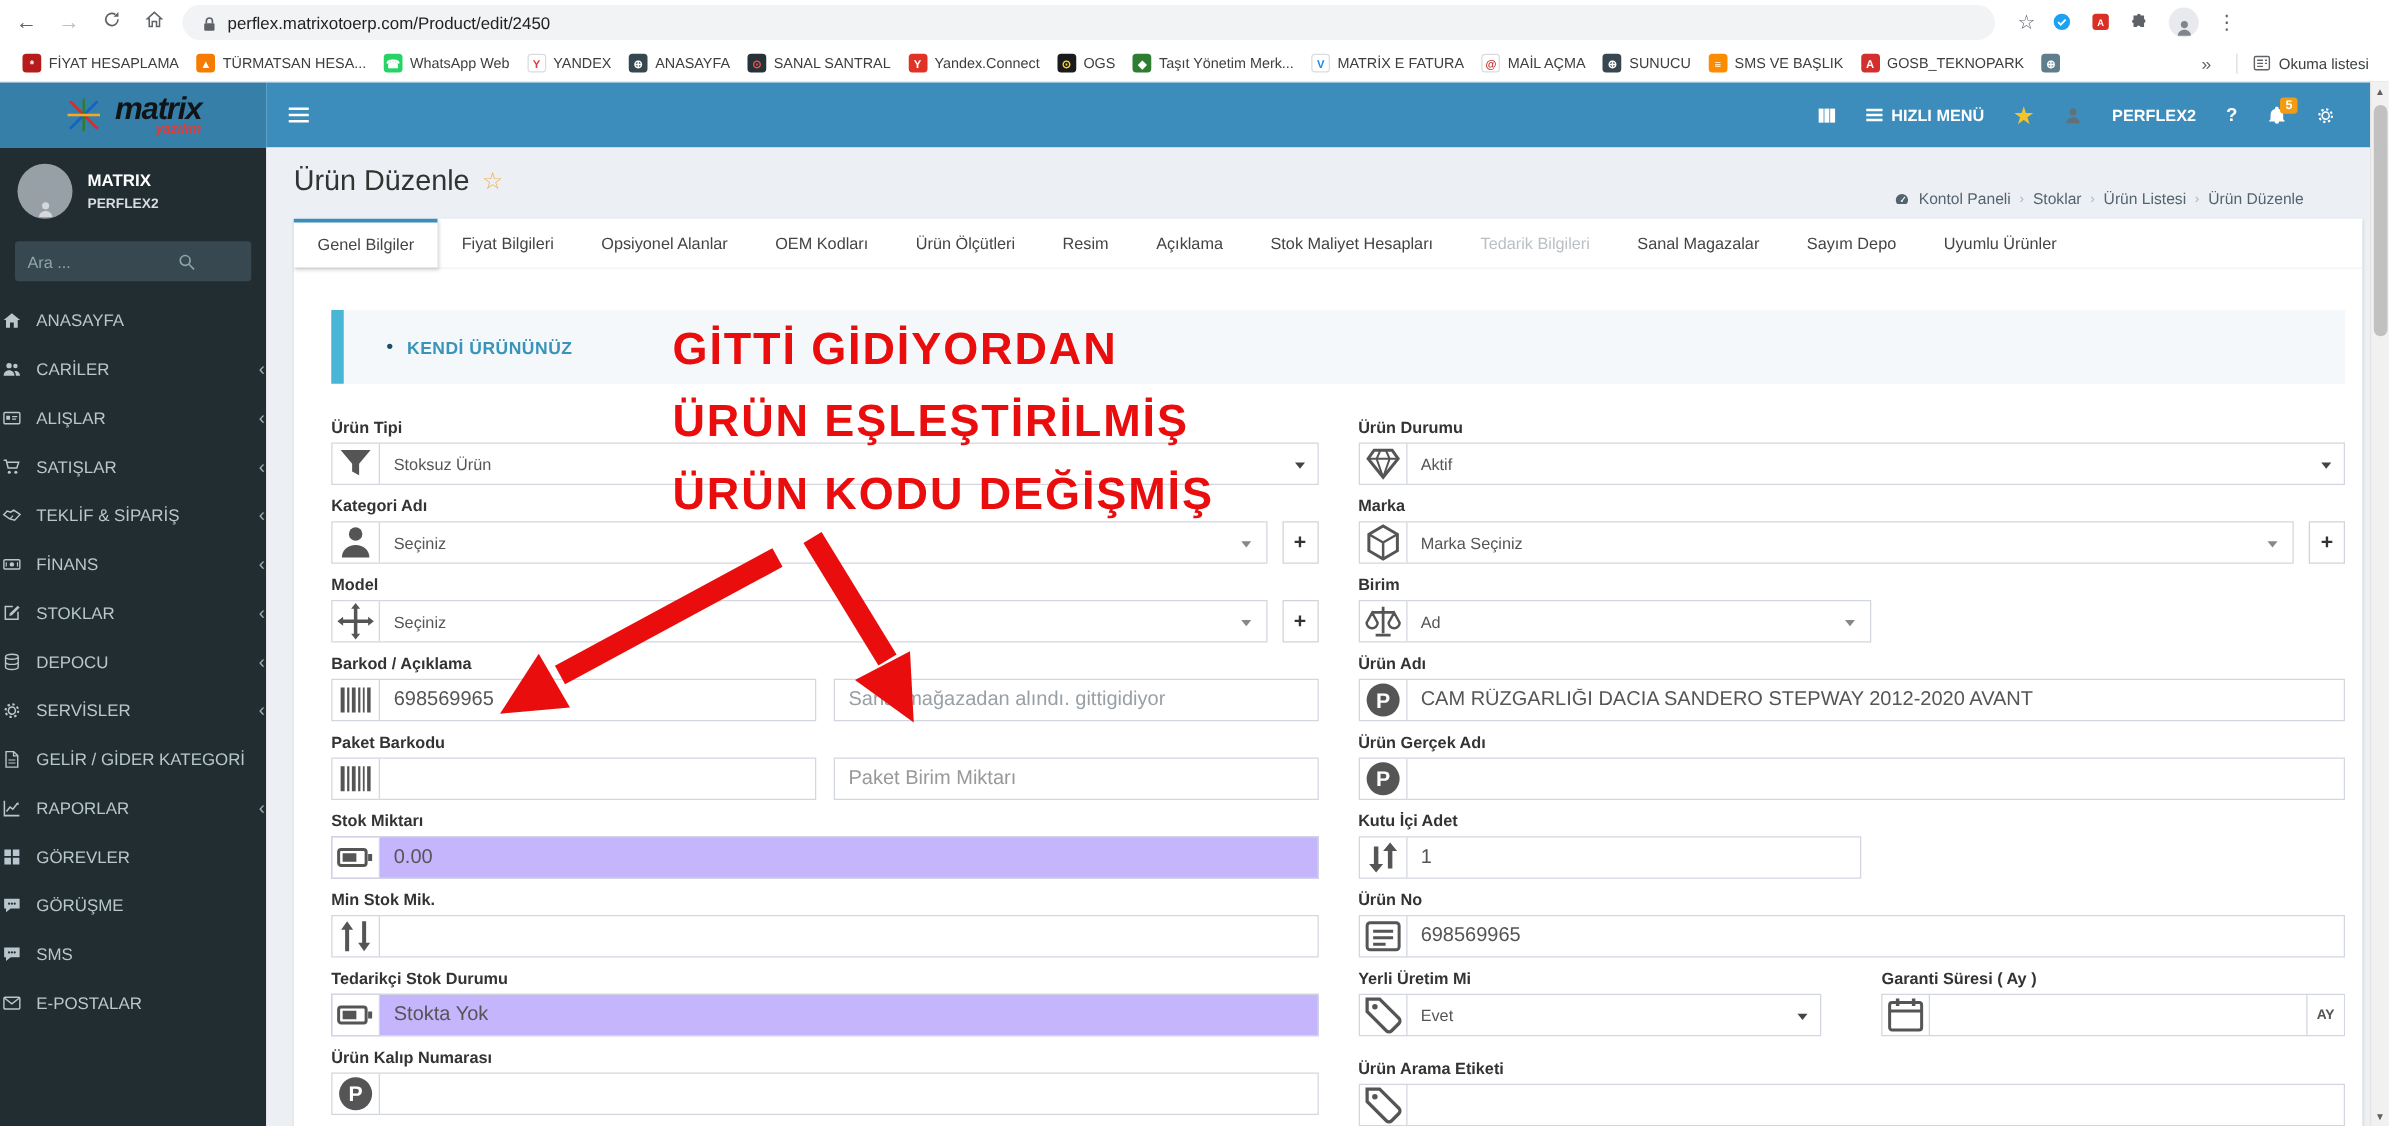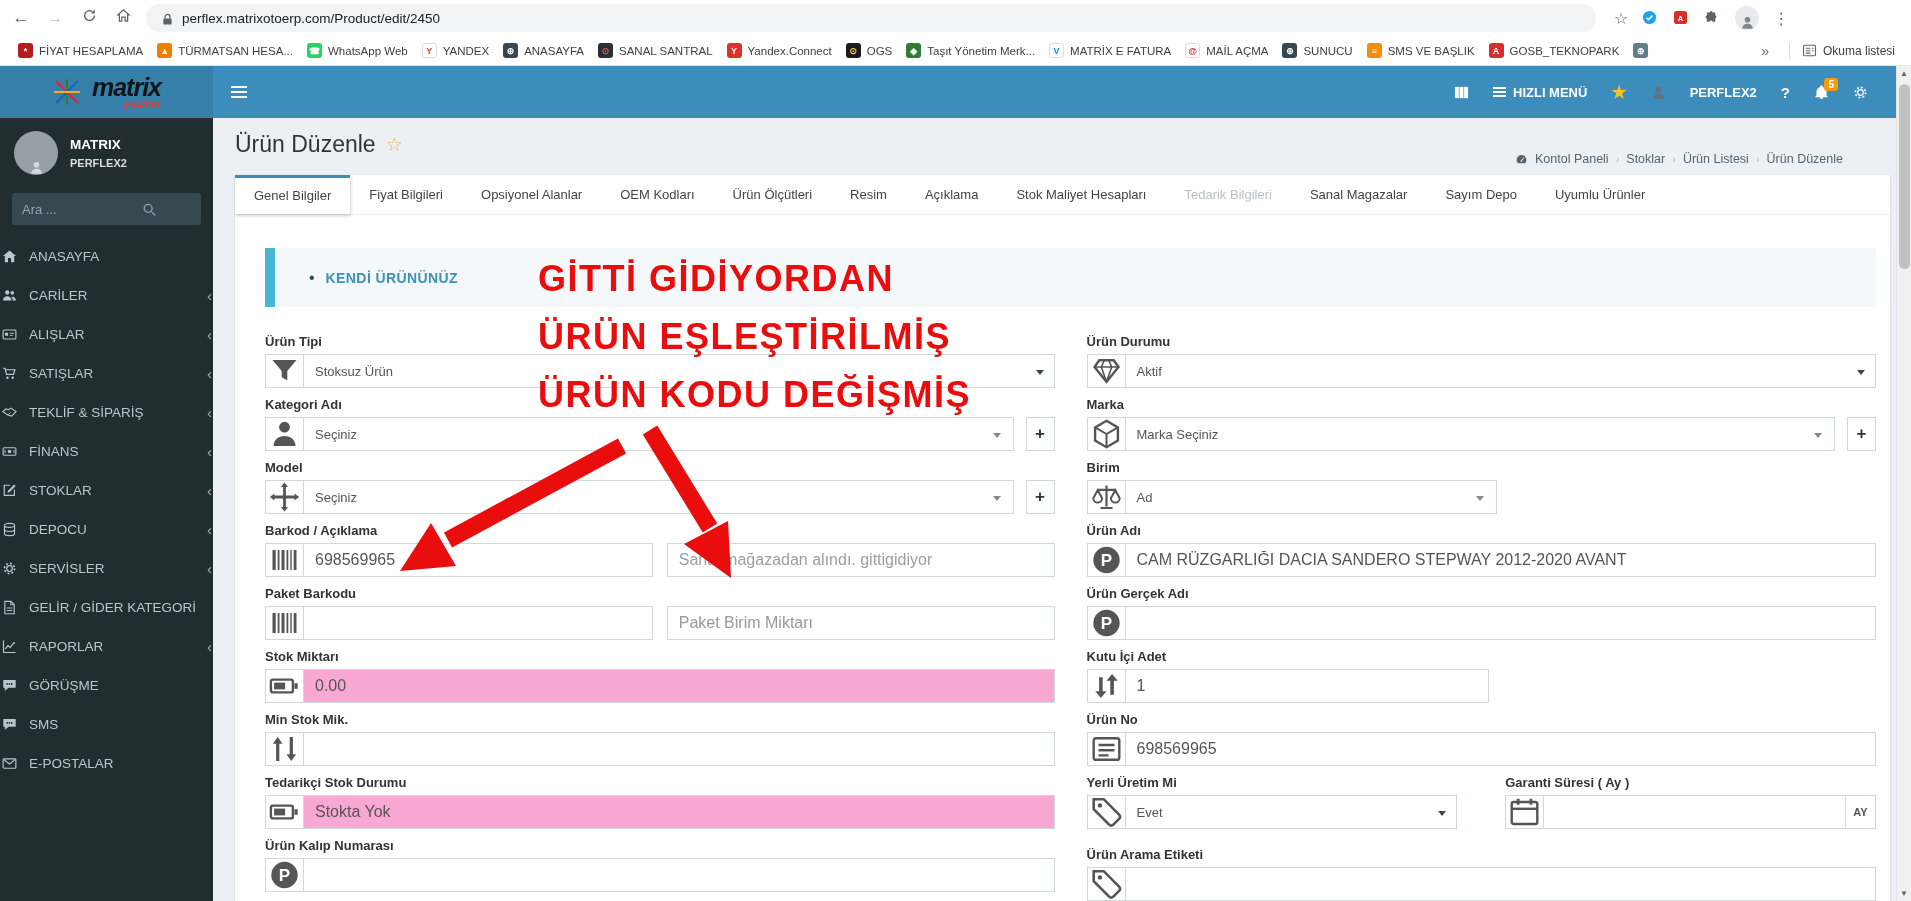--- a/index.html
+++ b/index.html
@@ -89,21 +89,21 @@
   .form-grid { display:grid; grid-template-columns:1fr 1fr; column-gap:32px; }
   .fld { margin-bottom:9px; }
   .fld-label { font-size:13px; font-weight:bold; color:#333; margin-bottom:5px; }
   .row-flex { display:flex; align-items:stretch; }
   .ctrl { display:flex; height:34px; border:1px solid #d2d6de; background:#fff; position:relative; flex:1; min-width:0; }
   .ctrl .addon { width:38px; border-right:1px solid #d2d6de; display:flex; align-items:center; justify-content:center; color:#555; flex:0 0 auto; }
   .ctrl .addon svg { width:15px; height:15px; }
   .ctrl input { flex:1; min-width:0; border:0; outline:none; padding:0 11px; font-size:16px; color:#555; background:transparent; font-family:"Liberation Sans",sans-serif; }
   .ctrl input::placeholder { color:#999; opacity:1; }
   .ctrl .val { flex:1; display:flex; align-items:center; padding:0 11px; font-size:13px; color:#555; }
-  .ctrl.disabled { background:#f9a8d4; }
+  .ctrl.disabled { background:#c4b5fd; }
   .ctrl.disabled .addon { background:#fff; }
   .muted-val input { color:#98a0a6; }
   .native-caret { position:absolute; right:10px; top:15px; width:0; height:0; border-left:4px solid transparent; border-right:4px solid transparent; border-top:5px solid #444; }
   .s2-caret { position:absolute; right:12px; top:15px; width:0; height:0; border-left:4px solid transparent; border-right:4px solid transparent; border-top:5px solid #888; }
   .plus-btn { width:29px; height:34px; margin-left:12px; border:1px solid #cfd4da; background:#fff; font-size:17px; font-weight:bold; color:#333; display:flex; align-items:center; justify-content:center; flex:0 0 auto; }
   .suffix-cell { width:30px; border-left:1px solid #d2d6de; background:#fff; display:flex; align-items:center; justify-content:center; font-size:11px; font-weight:bold; color:#555; flex:0 0 auto; }
   .pair { display:flex; gap:14px; }
   .duo { display:flex; gap:48px; }
   .duo > div { flex:1; min-width:0; }
 
@@ -439,20 +439,28 @@
               <path d="M3.4 10.8l3-3.8 2.4 1.9 4-5" fill="none" stroke="currentColor" stroke-width="1.3"></path>
               <path d="M13.4 2.8l.6 2.6-2.4-1Z" fill="currentColor"></path>
             </svg>
           </span>
           <span>RAPORLAR</span>
           <span class="arrow">‹</span>
         </li>
         <li>
           <span class="mi">
             <svg viewBox="0 0 16 16" style="width:100%;height:100%;display:block">
+              <path d="M1.6 1.6h5.6v5.6H1.6Zm7.2 0h5.6v5.6H8.8ZM1.6 8.8h5.6v5.6H1.6Zm7.2 0h5.6v5.6H8.8Z" fill="currentColor"></path>
+            </svg>
+          </span>
+          <span>GÖREVLER</span>
+        </li>
+        <li>
+          <span class="mi">
+            <svg viewBox="0 0 16 16" style="width:100%;height:100%;display:block">
               <path d="M1.4 2.2h13.2v8.2H7L3 13.6v-3.2H1.4Z" fill="currentColor"></path>
               <circle cx="5.6" cy="6.3" r=".95" fill="#222d32"></circle>
               <circle cx="8" cy="6.3" r=".95" fill="#222d32"></circle>
               <circle cx="10.4" cy="6.3" r=".95" fill="#222d32"></circle>
             </svg>
           </span>
           <span>GÖRÜŞME</span>
         </li>
         <li>
           <span class="mi">

